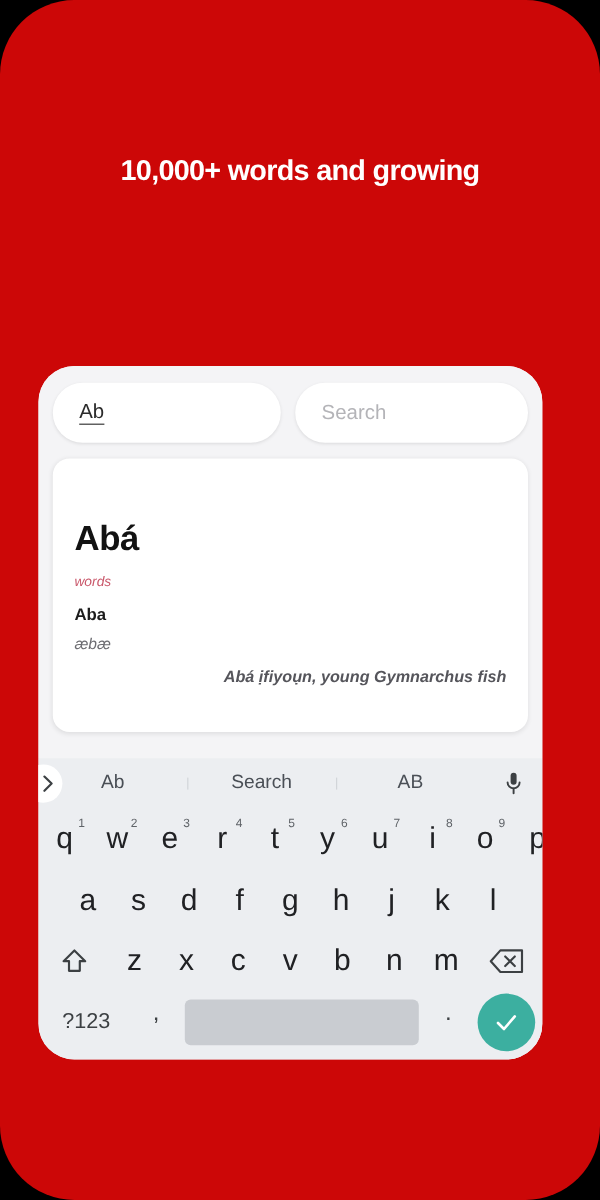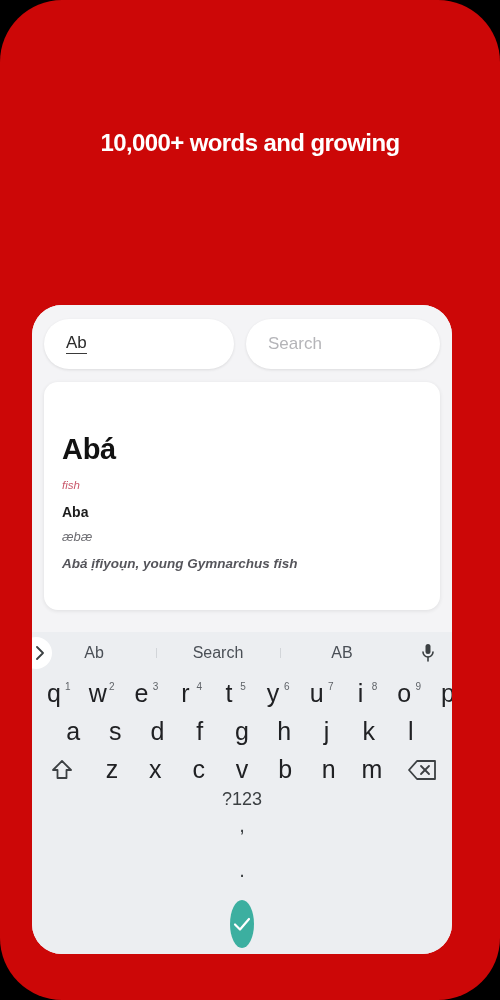--- a/index.html
+++ b/index.html
@@ -38,21 +38,21 @@
     line-height: 1.28;
     letter-spacing: -0.6px;
   }
 
   
   #phone {
     position: absolute;
     left: 32px;
     top: 305px;
     width: 420px;
-    height: 649px;
+    height: 578px;
     background: #f1f2f4;
     border-radius: 30px;
     overflow: hidden;
   }
 
   
   #app {
     position: absolute;
     left: 0; top: 0; right: 0;
     height: 327px;
@@ -145,20 +145,21 @@
     color: #8a8a90;
     line-height: 1.42;
   }
 
   #example {
     margin-top: 12px;
     font-size: 13.5px;
     font-style: italic;
     font-weight: bold;
     color: #55555b;
+    text-align: right;
   }
 
   
   #keyboard {
     position: absolute;
     left: 0; right: 0;
     top: 327px;
     bottom: 0;
     background: #eceef1;
     display: flex;
@@ -237,21 +238,20 @@
 
   #row1 { margin-right: -18px; }
   #row2 { padding: 0 20px; }
   #row3 { padding: 0 2px; }
 
   .key-wide { flex: 1.3; }
 
   #row4 {
     padding: 0 6px 6px 6px;
     gap: 4px;
-    flex-direction: column;
   }
   #key-sym {
     flex: 1.25;
     font-size: 18px;
     color: #3c4043;
     display: flex;
     align-items: center;
     justify-content: center;
   }
   #key-comma, #key-period {
@@ -296,21 +296,21 @@
         <div class="field" id="field-ab">
           <span id="ab-value">Ab</span>
         </div>
         <div class="field" id="field-search">
           <span id="search-placeholder">Search</span>
         </div>
       </div>
 
       <div id="card">
         <div id="headword">Abá</div>
-        <div id="pos">fish</div>
+        <div id="pos">words</div>
         <div id="sense-label">Aba</div>
         <div id="pronunciation">æbæ</div>
         <div id="example">Abá ịfiyoụn, young Gymnarchus fish</div>
       </div>
 
     </div>
 
     <div id="keyboard">
 
       <div id="suggestions">

